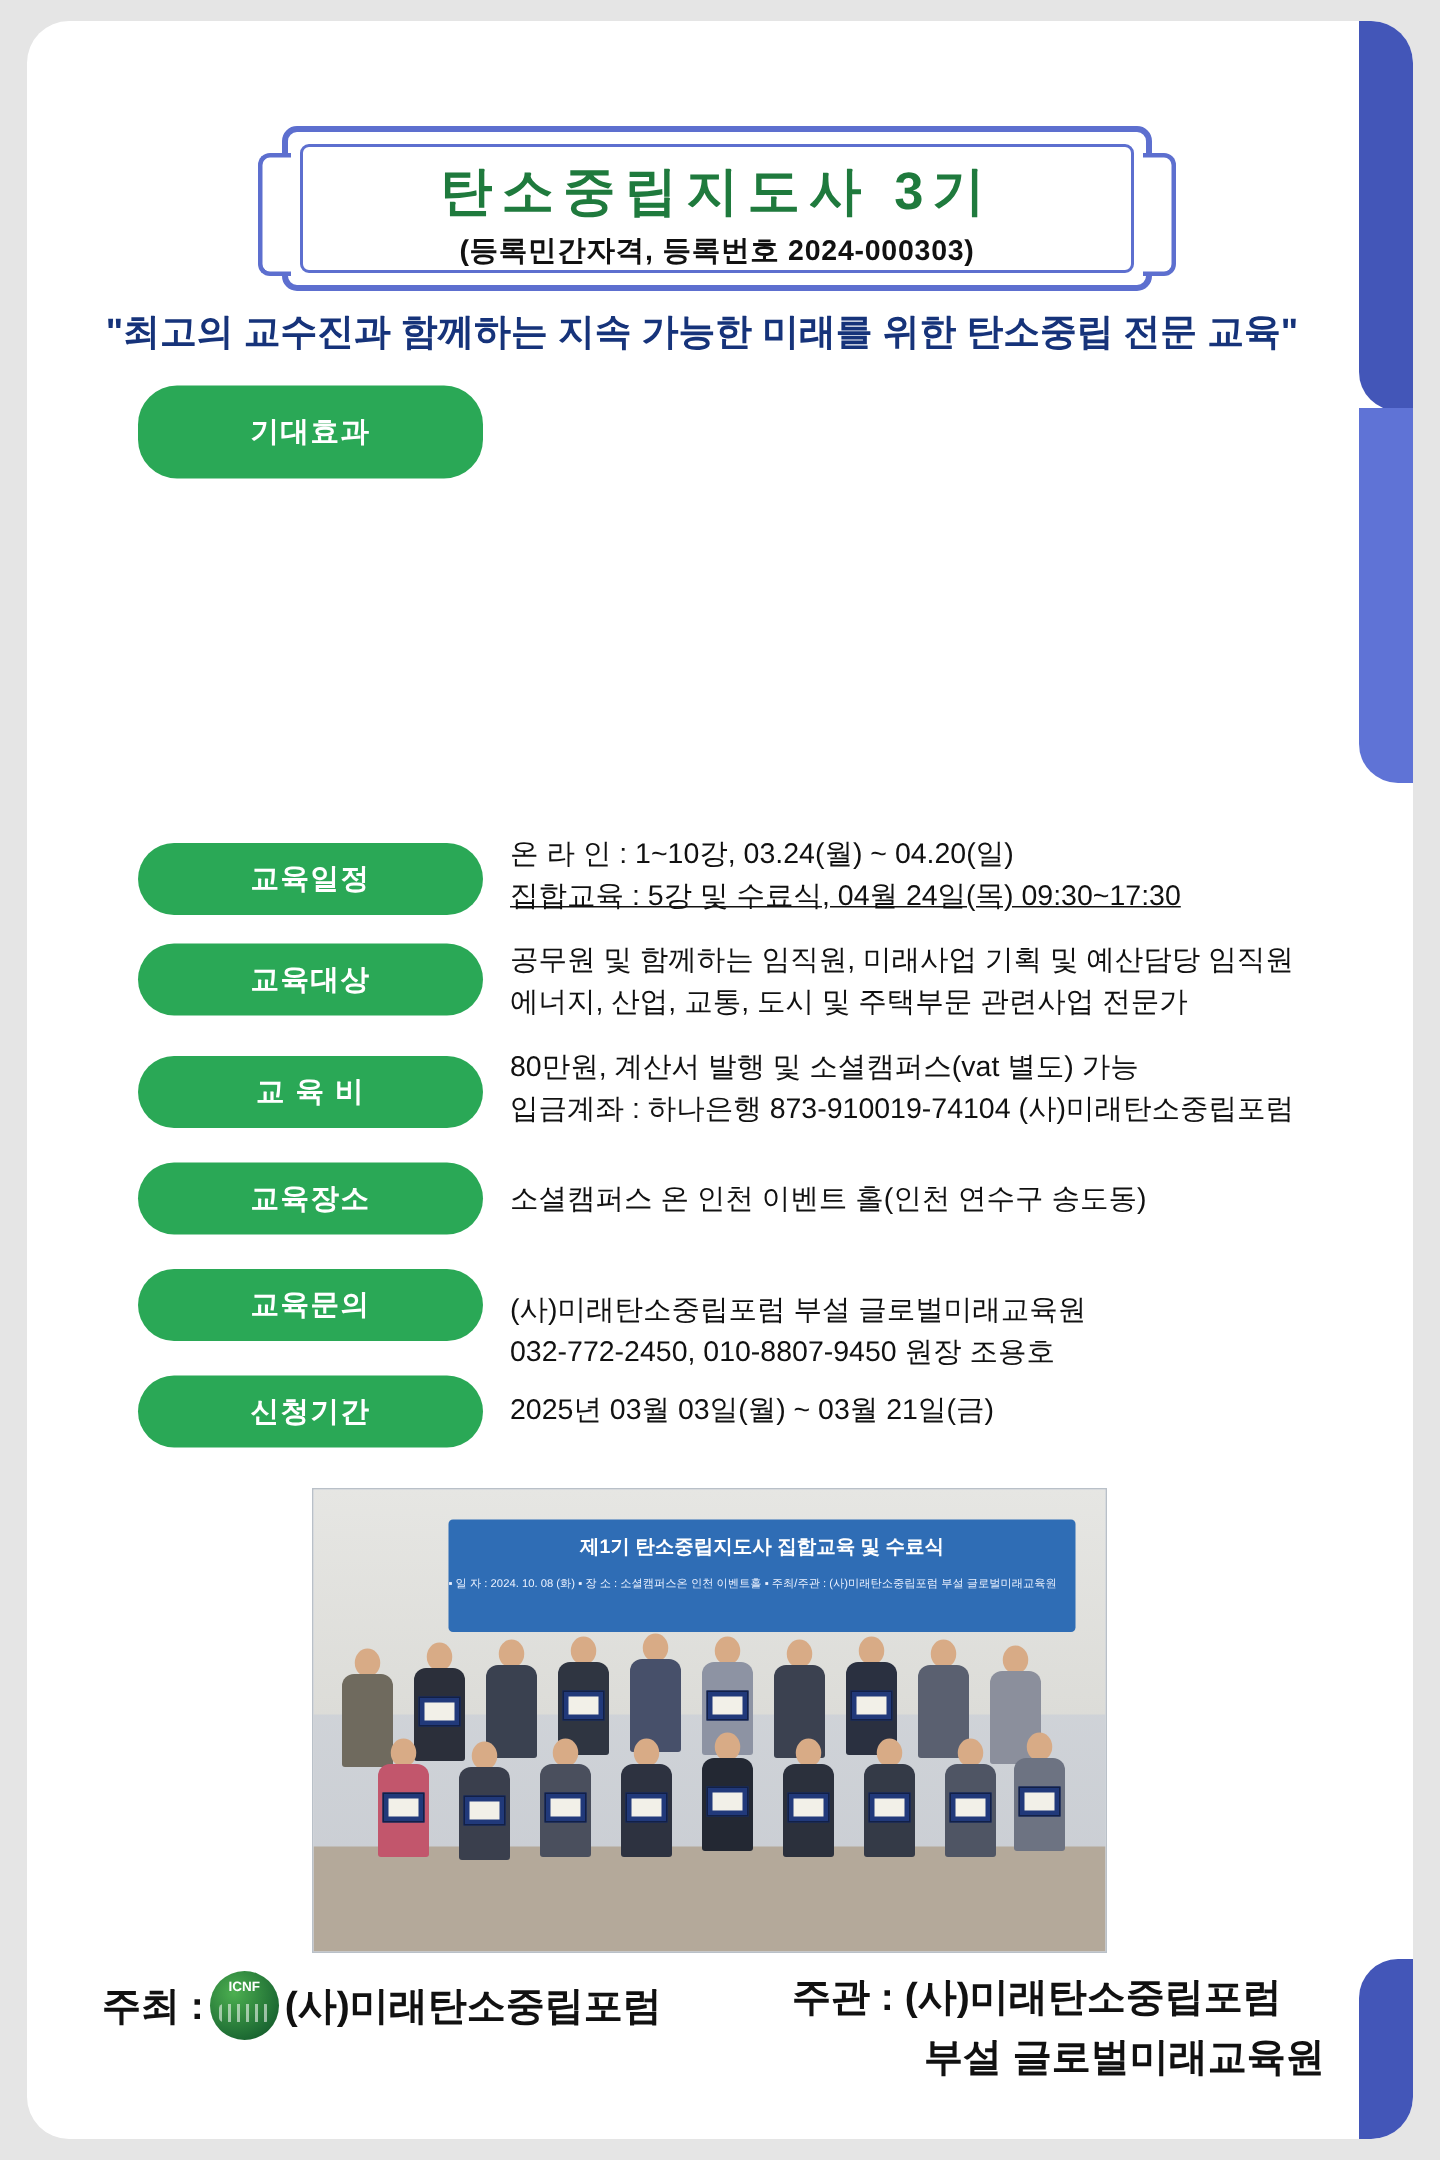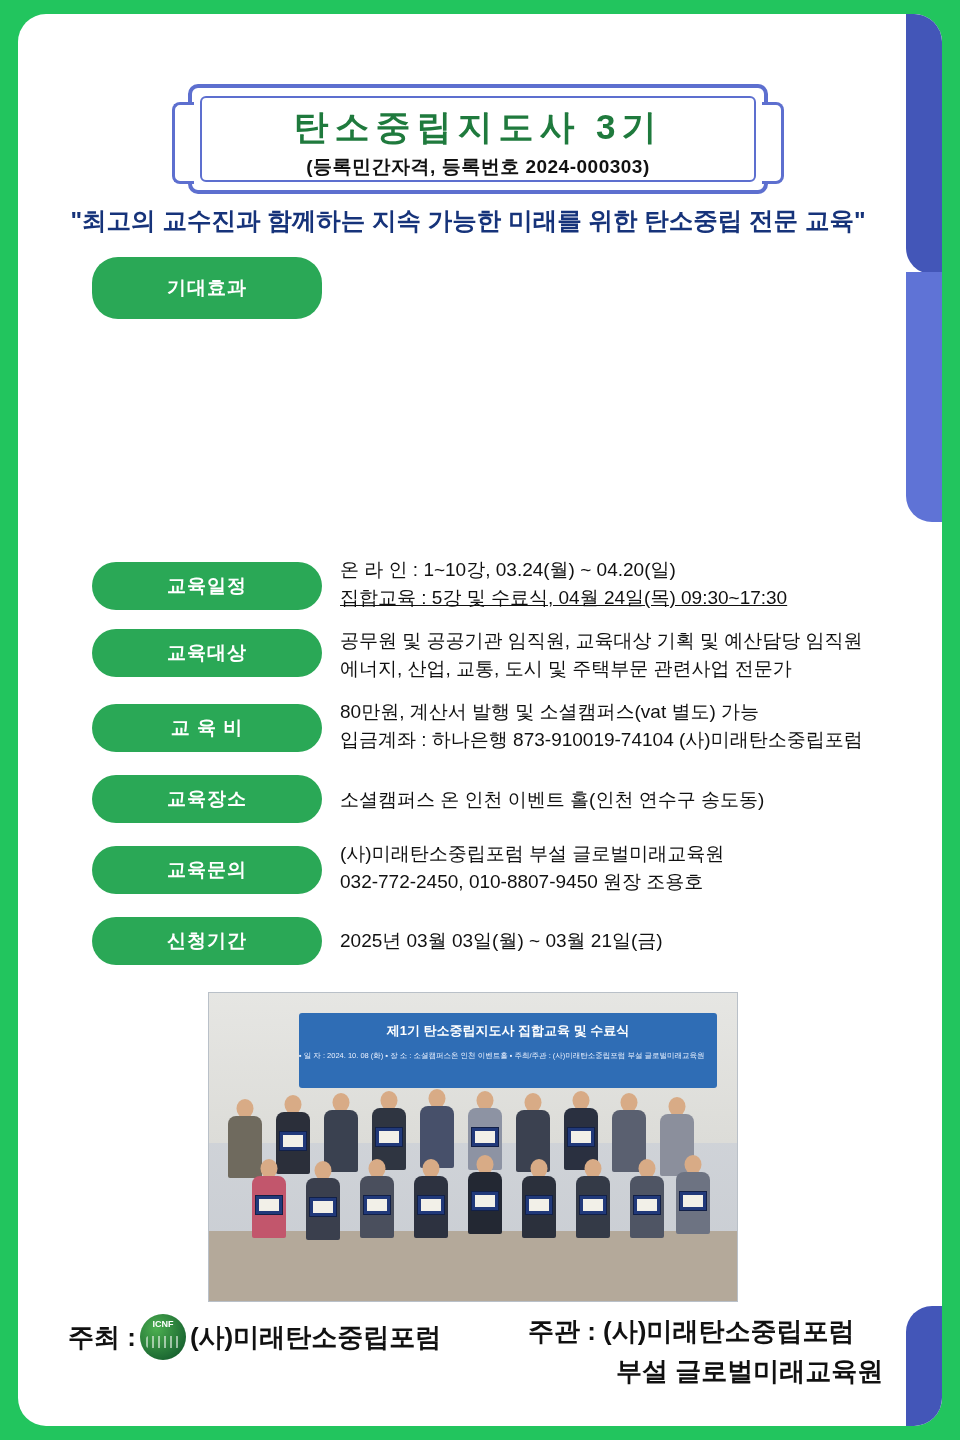--- a/index.html
+++ b/index.html
@@ -10,21 +10,21 @@
     width: 960px;
     height: 1440px;
     background: #4356b8;
     font-family: "Liberation Sans", sans-serif;
     overflow: hidden;
   }
   .poster {
     position: relative;
     width: 960px;
     height: 1440px;
-    background: #22c55e;
+    background: #e5e5e5;
     box-sizing: border-box;
   }
   .card {
     position: absolute;
     left: 18px;
     top: 14px;
     width: 924px;
     height: 1412px;
     background: #ffffff;
     border-radius: 28px 28px 28px 28px;
@@ -360,37 +360,37 @@
 
 
       <div class="pill row-pill" style="top:548px;">교육일정</div>
       <div class="row-text" style="top:542px;">
         <div>온 라  인 : 1~10강, 03.24(월) ~ 04.20(일)</div>
         <div class="underline">집합교육 : 5강 및 수료식, 04월 24일(목) 09:30~17:30</div>
       </div>
 
       <div class="pill row-pill" style="top:615px;">교육대상</div>
       <div class="row-text" style="top:613px;">
-        <div>공무원 및 공공기관 임직원, 교육대상 기획 및 예산담당 임직원</div>
+        <div>공무원 및 함께하는 임직원, 미래사업 기획 및 예산담당 임직원</div>
         <div>에너지, 산업, 교통, 도시 및 주택부문 관련사업 전문가</div>
       </div>
 
       <div class="pill row-pill" style="top:690px;">교 육 비</div>
       <div class="row-text" style="top:684px;">
         <div>80만원, 계산서 발행 및 소셜캠퍼스(vat 별도) 가능</div>
         <div>입금계좌 : 하나은행 873-910019-74104 (사)미래탄소중립포럼</div>
       </div>
 
       <div class="pill row-pill" style="top:761px;">교육장소</div>
       <div class="row-text" style="top:772px;">
         <div>소셜캠퍼스 온 인천 이벤트 홀(인천 연수구 송도동)</div>
       </div>
 
       <div class="pill row-pill" style="top:832px;">교육문의</div>
-      <div class="row-text" style="top:826px;">
+      <div class="row-text" style="top:846px;">
         <div>(사)미래탄소중립포럼 부설 글로벌미래교육원</div>
         <div>032-772-2450, 010-8807-9450  원장 조용호</div>
       </div>
 
       <div class="pill row-pill" style="top:903px;">신청기간</div>
       <div class="row-text" style="top:913px;">
         <div>2025년 03월 03일(월) ~ 03월 21일(금)</div>
       </div>
 
       <div class="photo">

